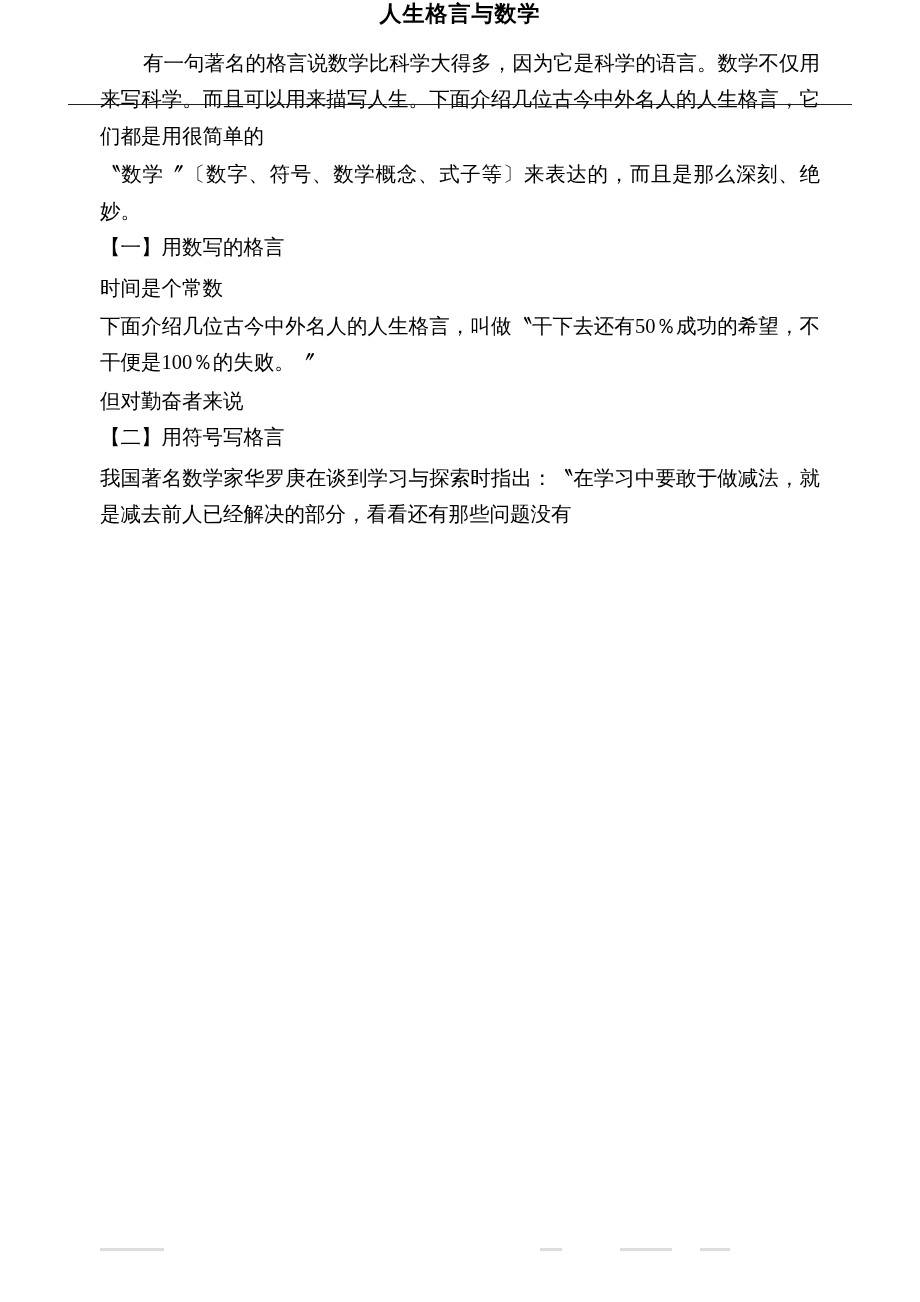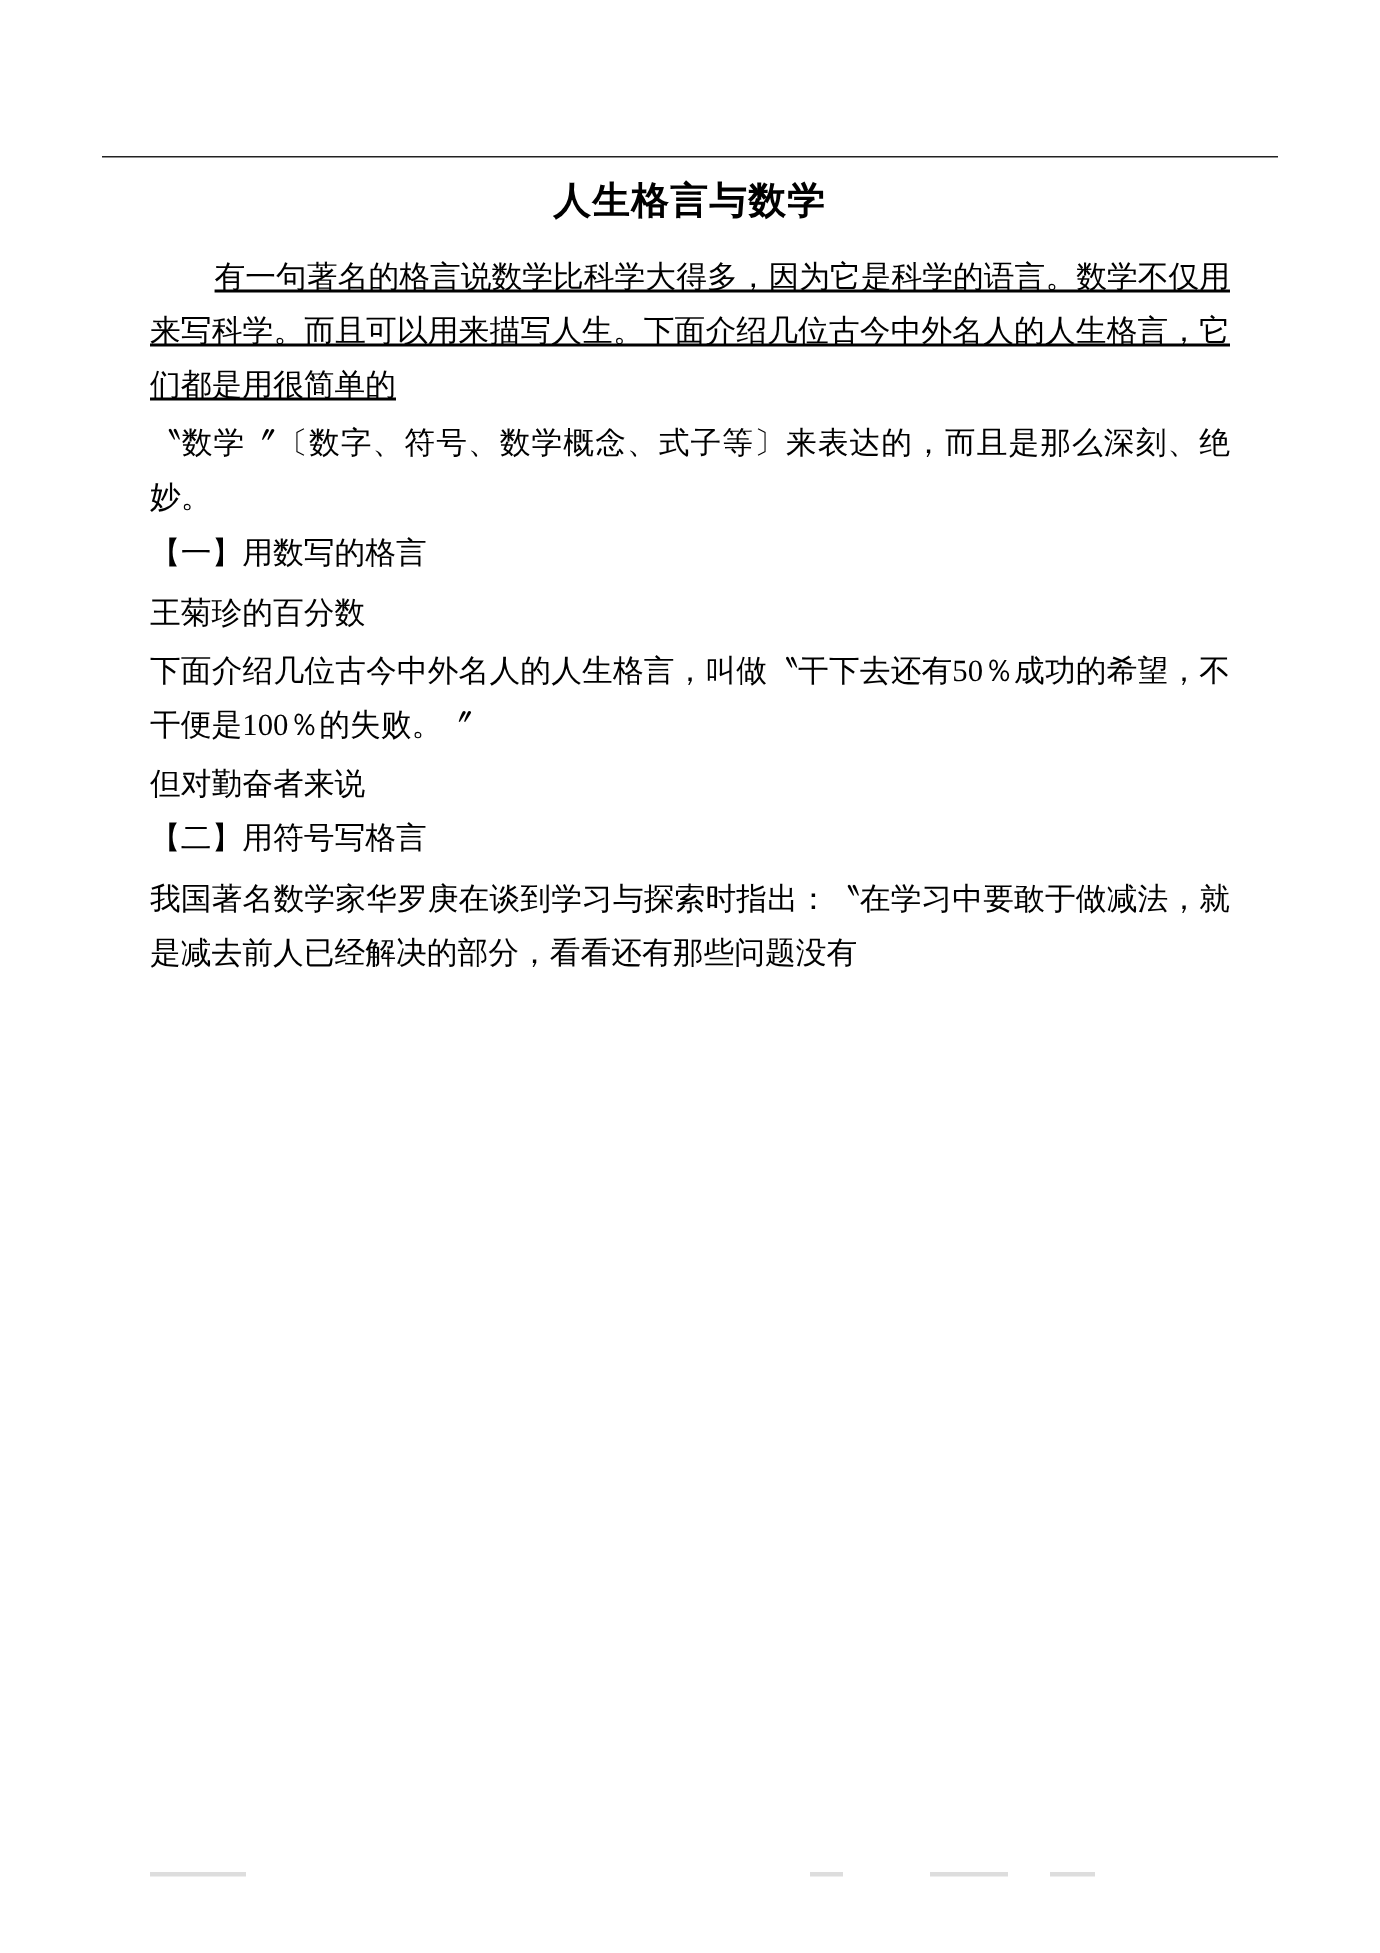--- a/index.html
+++ b/index.html
@@ -26,40 +26,38 @@
     position: absolute;
     left: 68px;
     right: 68px;
     top: 104px;
     border-top: 1px solid #222;
   }
   .doc-title {
     text-align: center;
     font-family: "Liberation Sans", "DejaVu Sans", sans-serif;
     font-weight: bold;
-    font-size: 25px;
+    font-size: 22px;
     letter-spacing: 1px;
     margin: 0;
-    padding-top: 118px;
     line-height: 1.3;
   }
   .body-block {
     margin-top: 16px;
   }
   p.para {
     margin: 0 0 2px 0;
     font-size: 20.5px;
     line-height: 1.78;
     text-align: justify;
     text-justify: inter-ideograph;
     font-family: "Liberation Serif", "DejaVu Serif", serif;
   }
   p.indent {
     text-indent: 2.1em;
-    text-decoration: underline;
   }
   p.heading {
     margin: 0 0 2px 0;
     font-size: 20.5px;
     line-height: 1.78;
     font-family: Liberation Mono, monospace;
   }
   p.sub-heading {
     margin: 0 0 2px 0;
     font-size: 20.5px;
@@ -89,21 +87,21 @@
 <div class="page">
 
   <div class="top-rule"></div>
 
   <h1 class="doc-title">人生格言与数学</h1>
 
   <div class="body-block">
     <p class="para indent">有一句著名的格言说数学比科学大得多，因为它是科学的语言。数学不仅用来写科学。而且可以用来描写人生。下面介绍几位古今中外名人的人生格言，它们都是用很简单的</p>
     <p class="para">〝数学〞〔数字、符号、数学概念、式子等〕来表达的，而且是那么深刻、绝妙。</p>
     <p class="heading">【一】用数写的格言</p>
-    <p class="sub-heading">王菊珍的百分数</p>
+    <p class="sub-heading">时间是个常数</p>
     <p class="para">下面介绍几位古今中外名人的人生格言，叫做〝干下去还有50％成功的希望，不干便是100％的失败。〞</p>
     <p class="sub-heading">但对勤奋者来说</p>
     <p class="heading">【二】用符号写格言</p>
     <p class="para">我国著名数学家华罗庚在谈到学习与探索时指出：〝在学习中要敢于做减法，就是减去前人已经解决的部分，看看还有那些问题没有</p>
   </div>
 
   <div class="footer-marks">
     <span class="mark m1"></span>
     <span class="mark m2"></span>
     <span class="mark m3"></span>

